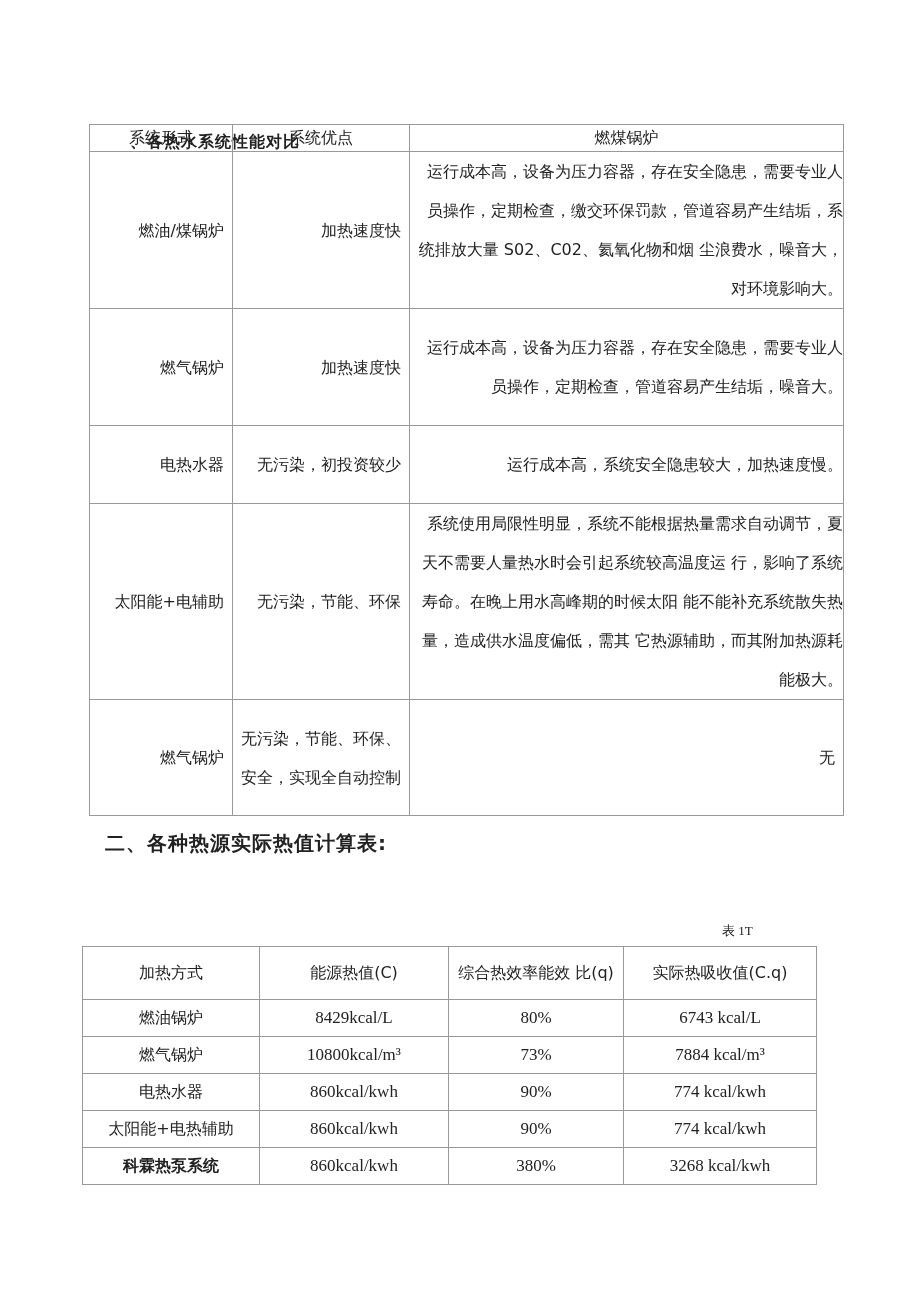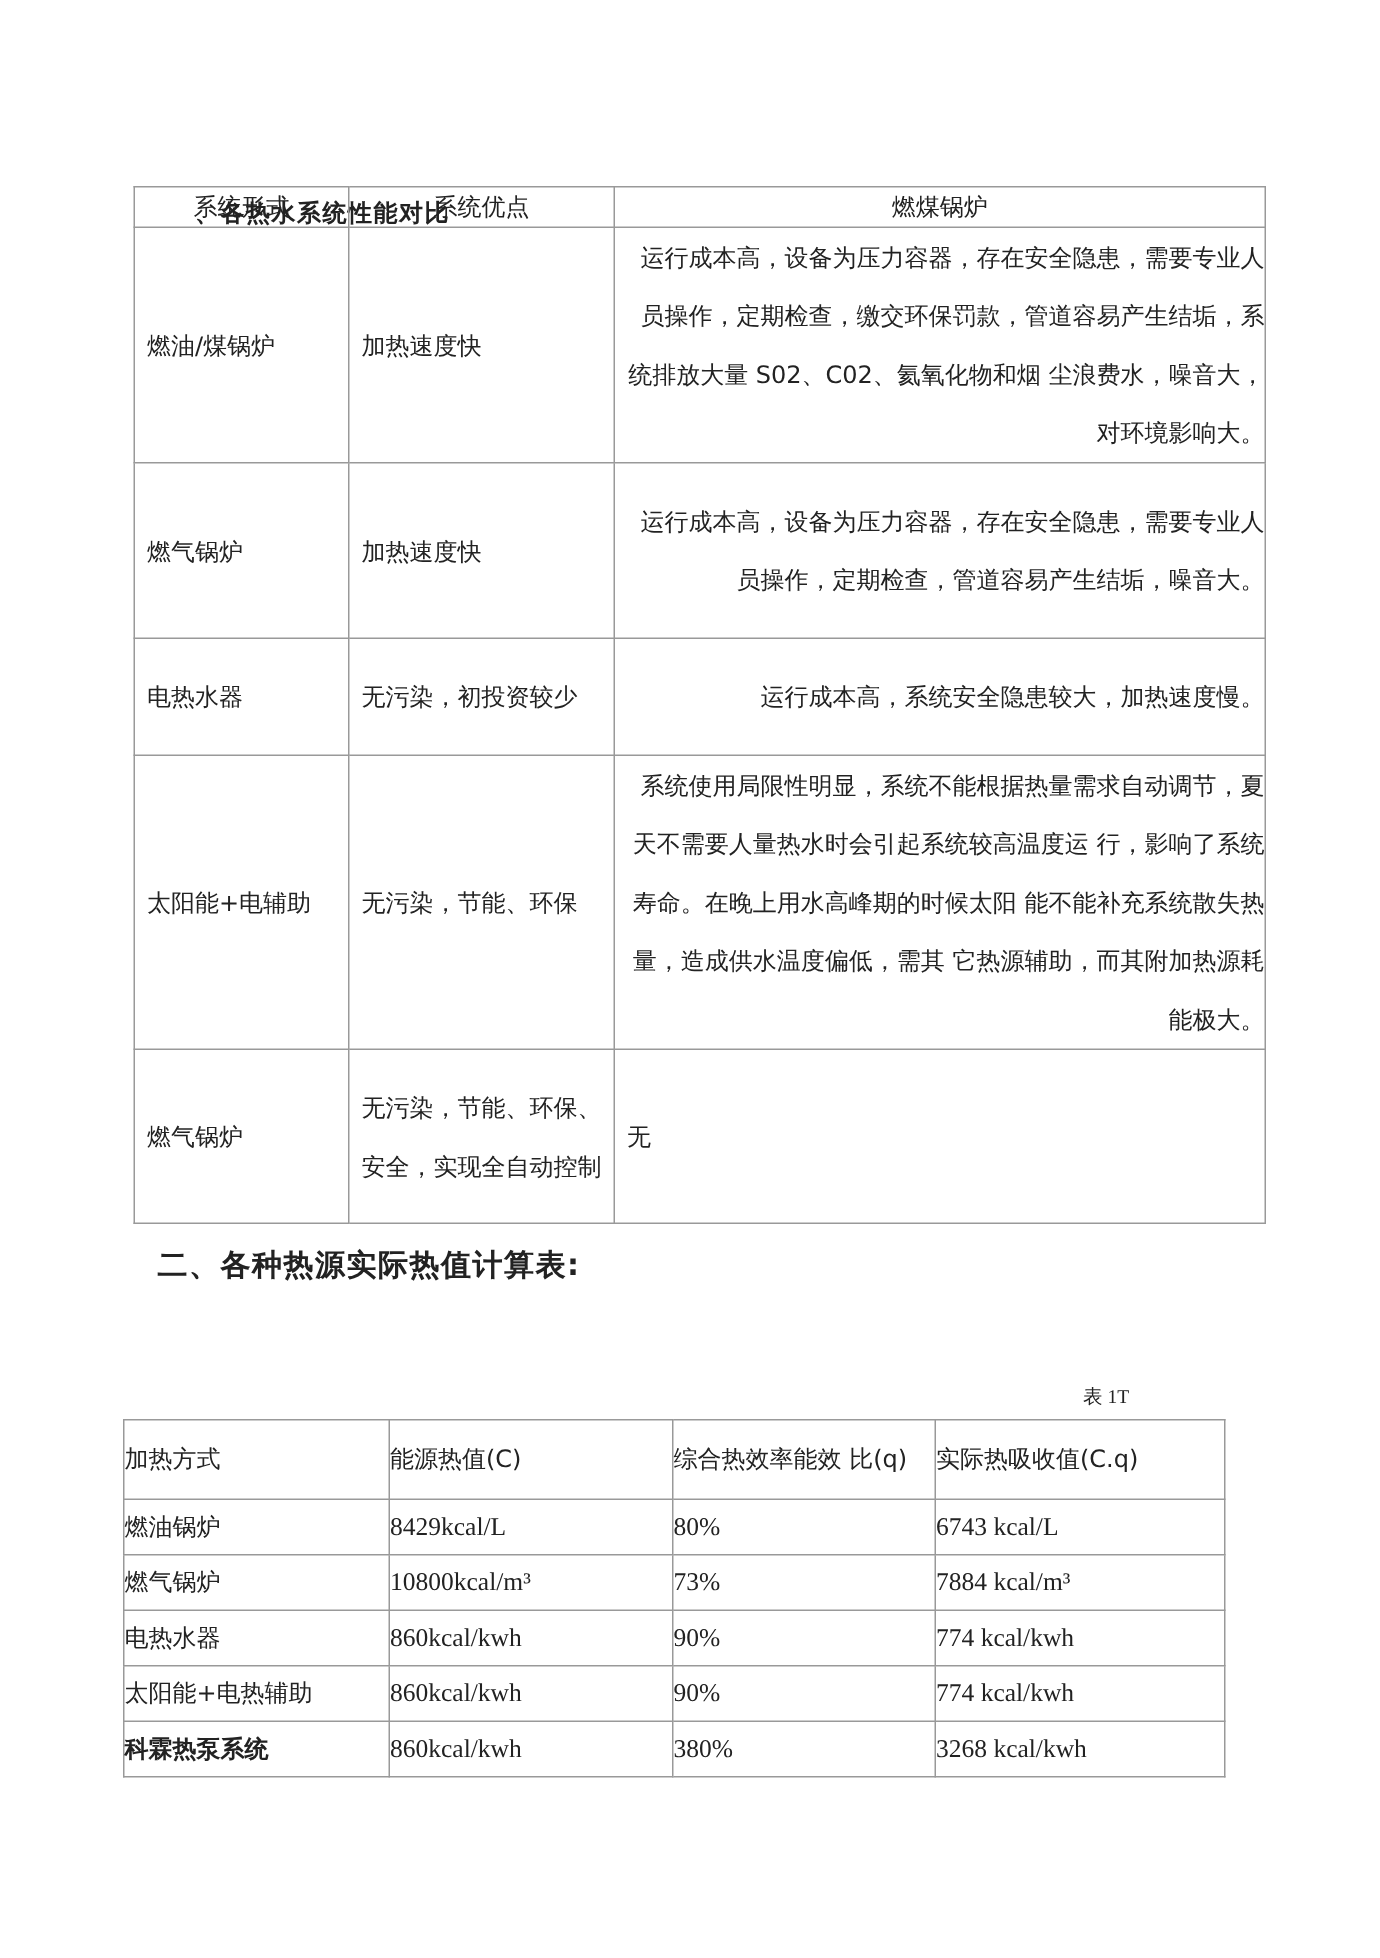--- a/index.html
+++ b/index.html
@@ -5,24 +5,24 @@
   html, body { margin:0; padding:0; background:#fff; }
   body { width:920px; height:1305px; position:relative; overflow:hidden;
          font-family:"DejaVu Sans", sans-serif; color:#222; }
   .h1 { position:absolute; left:130px; top:100px; font-size:16px; font-weight:bold; letter-spacing:1px;margin-top:32px; }
   .h2 { position:absolute; left:105px; top:830px; font-size:20px; font-weight:bold; letter-spacing:1px; }
   .caption { position:absolute; left:722px; top:922px; font-size:13px; font-family:"Liberation Serif", serif; }
   table { border-collapse:collapse; position:absolute; }
   td, th { border:1px solid #999; font-size:16px; font-weight:normal; }
   #t1 { left:89px; top:124px; width:755px; }
   #t1 th { height:26px; font-size:16px; text-align:center; padding:0; }
-  #t1 td { text-align:left; vertical-align:middle; line-height:39px; padding:0 8px; }
+  #t1 td { text-align:right; vertical-align:middle; line-height:39px; padding:0 8px; }
   #t1 td.left { text-align:right; padding:0 0 0 8px; }
   #t2 { left:82px; top:946px; width:735px; }
-  #t2 td { text-align:left; height:36px; padding:0; line-height:20px; }
+  #t2 td { text-align:center; height:36px; padding:0; line-height:20px; }
   #t2 .hdr td { height:52px; }
   .num { font-family:"Liberation Serif", serif; font-size:17px; }
   .bold { font-weight:bold; }
 </style>
 </head>
 <body>
 
 <div class="h1">、各热水系统性能对比</div>
 
 <table id="t1">

